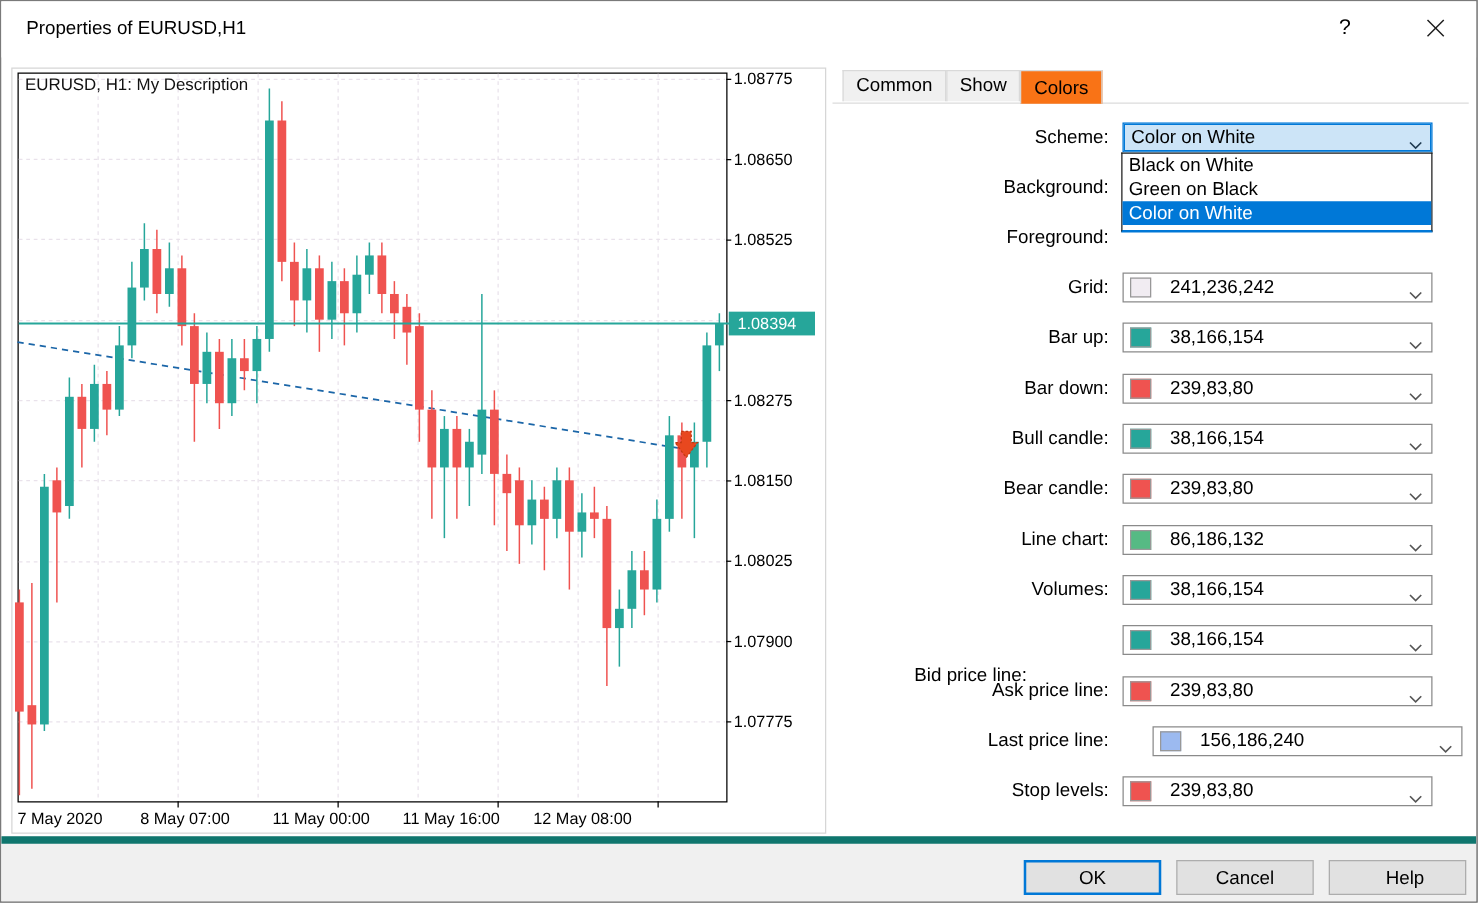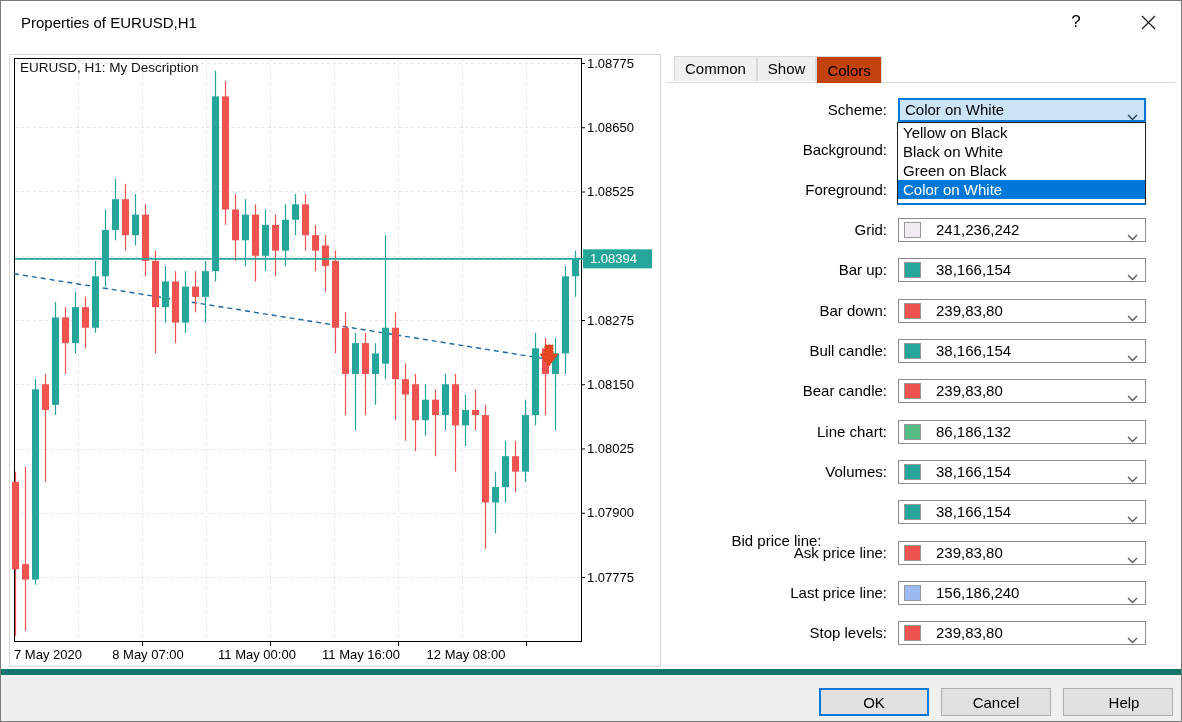--- a/index.html
+++ b/index.html
@@ -12,21 +12,21 @@
   .titlebar{position:absolute;left:0;top:0;width:100%;height:45px;background:#fff;}
   .title-text{position:absolute;left:20px;top:13px;font-size:15px;}
   .tb-btn{position:absolute;top:0;width:46px;height:42px;display:flex;align-items:center;justify-content:center;cursor:default;}
   .help-btn{left:1052px;font-size:17px;}
   .close-btn{left:1124px;}
   
   .chart-wrap{position:absolute;left:0;top:45px;width:665px;height:630px;}
   
   .tabs{position:absolute;left:673px;top:55px;height:27px;display:flex;align-items:flex-start;}
   .tab{font-size:15px;padding:3px 10px 4px 10px;background:#f0f0f0;border:1px solid #d9d9d9;border-bottom:none;margin-right:0;position:relative;}
-  .tab.active{background:#c2410c;padding-top:5px;z-index:3;border-color:#d9d9d9;}
+  .tab.active{background:#f97316;padding-top:5px;z-index:3;border-color:#d9d9d9;}
   .tabline{position:absolute;left:665px;top:81px;width:509px;height:1px;background:#dcdcdc;}
   
   .row-label{position:absolute;left:665px;width:221px;text-align:right;font-size:15px;line-height:24px;white-space:nowrap;}
   .combo{position:absolute;left:897px;width:248px;height:24px;background:#fff;border:1px solid #8a8a8a;box-sizing:border-box;font-size:15px;}
   .combo .swatch{position:absolute;left:5px;top:3px;width:17px;height:16px;border:1px solid #989898;box-sizing:border-box;}
   .combo .val{position:absolute;left:37px;top:0;line-height:22px;}
   .combo .chev{position:absolute;right:7px;top:8px;}
   .combo.scheme{background:#cce4f7;border:1px solid #0078d7;box-shadow:inset 0 0 0 1px #0078d7;}
   .combo.scheme .val{left:6px;}
   
@@ -320,39 +320,38 @@
       </div>
       <div class="row-label" style="top: 540px;">Ask price line:</div>
       <div class="combo" style="top: 540px;">
         <span class="swatch" style="background:#EF5350"></span>
         <span class="val">239,83,80</span>
         <span class="chev"><svg width="11" height="7" viewBox="0 0 11 7">
             <polyline points="1,1 5.5,5.5 10,1" fill="none" stroke="#555" stroke-width="1.3"></polyline>
           </svg></span>
       </div>
       <div class="row-label" style="top: 580px;">Last price line:</div>
-      <div class="combo" style="top: 580px;">
+      <div class="combo" style="top: 580px; margin-left: 24px;">
         <span class="swatch" style="background:#9CBAF0"></span>
         <span class="val">156,186,240</span>
         <span class="chev"><svg width="11" height="7" viewBox="0 0 11 7">
             <polyline points="1,1 5.5,5.5 10,1" fill="none" stroke="#555" stroke-width="1.3"></polyline>
           </svg></span>
       </div>
       <div class="row-label" style="top: 620px;">Stop levels:</div>
       <div class="combo" style="top: 620px;">
         <span class="swatch" style="background:#EF5350"></span>
         <span class="val">239,83,80</span>
         <span class="chev"><svg width="11" height="7" viewBox="0 0 11 7">
             <polyline points="1,1 5.5,5.5 10,1" fill="none" stroke="#555" stroke-width="1.3"></polyline>
           </svg></span>
       </div>
     </div>
 
   <div class="ddlist" id="ddlist">
-      <div class="dditem">Yellow on Black</div>
       <div class="dditem">Black on White</div>
       <div class="dditem">Green on Black</div>
       <div class="dditem selected">Color on White</div>
     </div>
 
   <div class="footer">
     <div class="btn default btn-ok">OK</div>
     <div class="btn btn-cancel">Cancel</div>
     <div class="btn btn-help">Help</div>
   </div>

